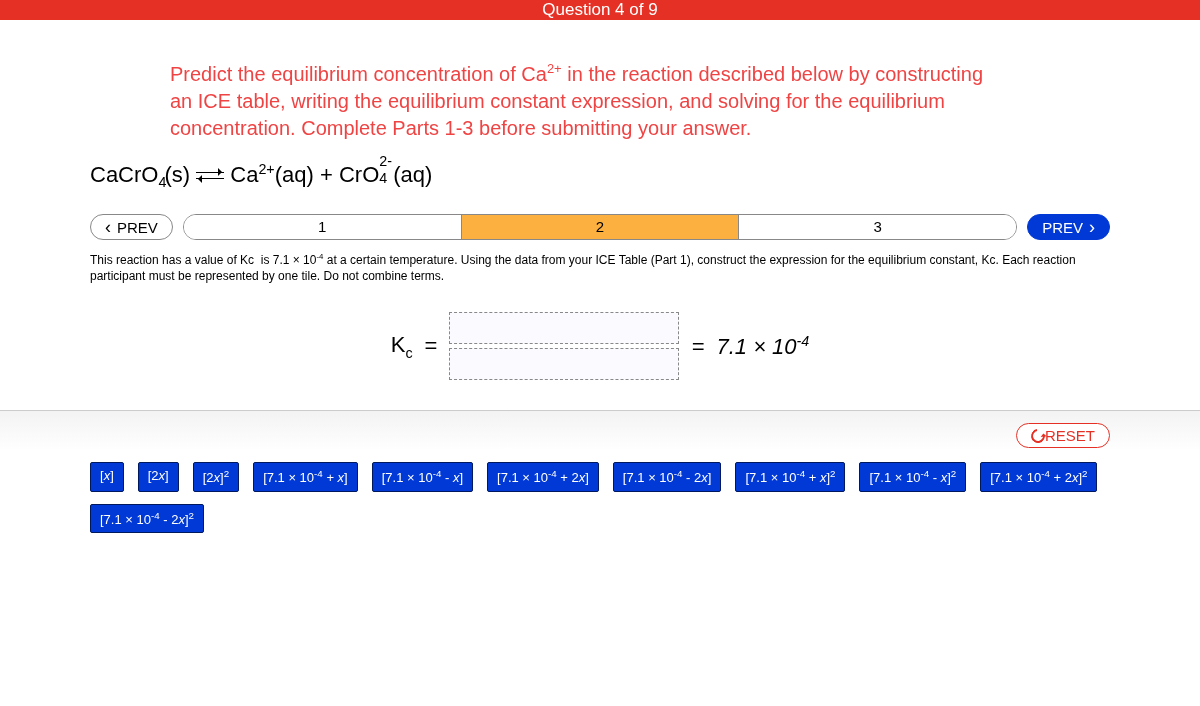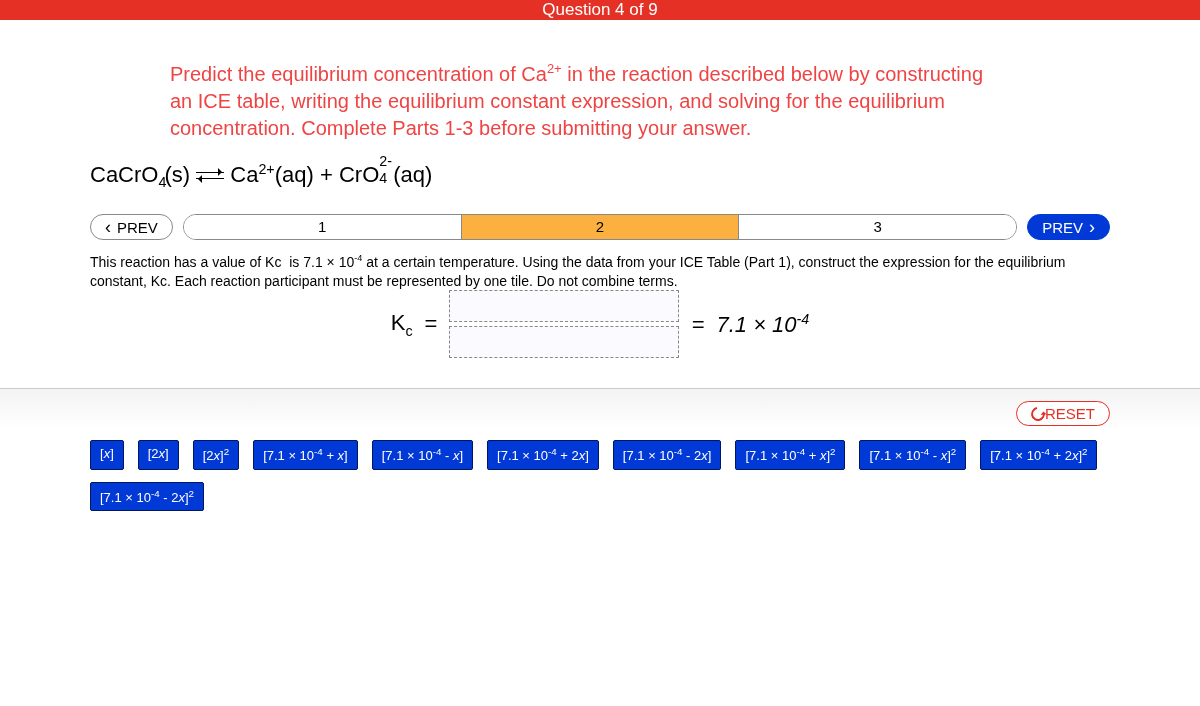--- a/index.html
+++ b/index.html
@@ -78,22 +78,23 @@
       font-size: 15px;
       line-height: 24px;
       border-right: 1px solid #888;
       cursor: pointer;
       background: #fff;
     }
     .nav-step:last-child { border-right: none; }
     .nav-step.active { background: #fbb040; }
     
     .instructions {
-      font-size: 14px;
+      font-size: 12px;
       line-height: 1.35;
+      margin-bottom: 28px;
     }
     
     .kc-row {
       display: flex;
       align-items: center;
       justify-content: center;
       gap: 12px;
       font-size: 22px;
       margin-bottom: 30px;
     }

